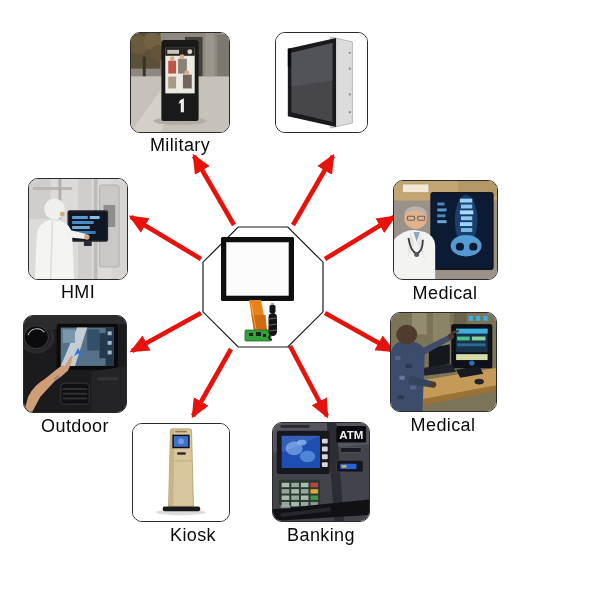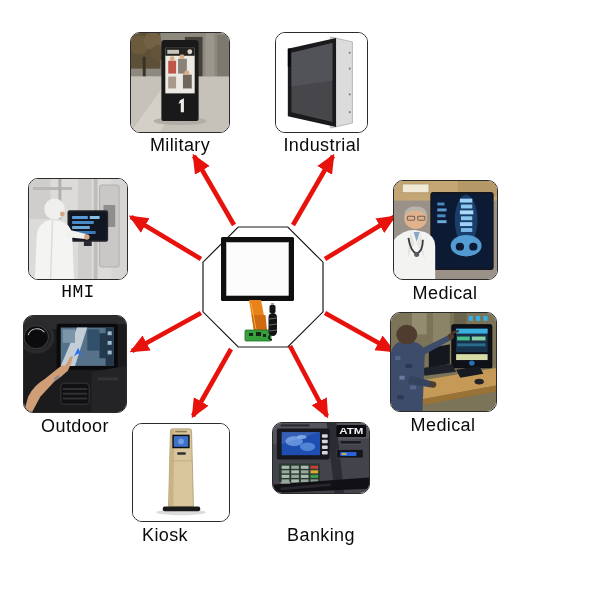--- a/index.html
+++ b/index.html
@@ -18,28 +18,28 @@
     position:absolute;width:120px;text-align:center;font-size:18px;line-height:20px;
     color:#0a0a0a;letter-spacing:0.4px;
   }
   .tile-outdoor    {left:130px;top:32px; width:100px;height:101px;}
   .tile-industrial {left:275px;top:32px; width:93px; height:101px;}
   .tile-hmi        {left:28px; top:178px;width:100px;height:102px;}
   .tile-medical    {left:393px;top:180px;width:105px;height:100px;}
   .tile-vehicle    {left:23px; top:315px;width:104px;height:98px;}
   .tile-military   {left:390px;top:312px;width:107px;height:100px;}
   .tile-kiosk      {left:132px;top:423px;width:98px; height:99px;}
-  .tile-banking    {left:272px;top:422px;width:98px; height:72px;}
+  .tile-banking    {left:272px;top:422px;width:98px; height:100px;}
   .label-outdoor    {left:120px;top:135px;}
   .label-industrial {left:262px;top:135px;}
-  .label-hmi        {left:18px; top:282px;font-family:Liberation Mono, monospace;}
+  .label-hmi        {left:18px; top:282px;}
   .label-medical    {left:385px;top:283px;}
   .label-vehicle    {left:15px; top:416px;}
   .label-military   {left:383px;top:415px;}
-  .label-kiosk      {left:105px;top:525px;}
+  .label-kiosk      {left:133px;top:525px;}
   .label-banking    {left:261px;top:525px;}
 </style>
 </head>
 <body>
 
 <div class="canvas">
 
   <svg class="overlay" viewBox="0 0 600 600">
     <defs>
       <marker id="ah" viewBox="0 0 10 10" refX="8.6" refY="5" markerWidth="4.2" markerHeight="4.2" orient="auto" markerUnits="strokeWidth">
@@ -362,21 +362,20 @@
         <rect x="39" y="74" width="8" height="4.5" fill="#3f9a50"></rect>
         <rect x="39" y="80.5" width="8" height="4.5" fill="#8a9a90"></rect>
       </g>
       <polygon points="0,88 100,78 100,94 0,100" fill="#111115"></polygon>
       <polygon points="8,92 60,86 60,90 8,96" fill="#26262c"></polygon>
       <rect x="8" y="84" width="10" height="3" fill="#c8c8c8" opacity="0.55"></rect>
     </svg>
   </figure>
 
   <div class="app-label label-outdoor">Military</div>
-  <div class="app-label label-industrial">Industrial</div>
   <div class="app-label label-hmi">HMI</div>
   <div class="app-label label-medical">Medical</div>
   <div class="app-label label-vehicle">Outdoor</div>
   <div class="app-label label-military">Medical</div>
   <div class="app-label label-kiosk">Kiosk</div>
   <div class="app-label label-banking">Banking</div>
 
 </div>
 
 </body></html>

